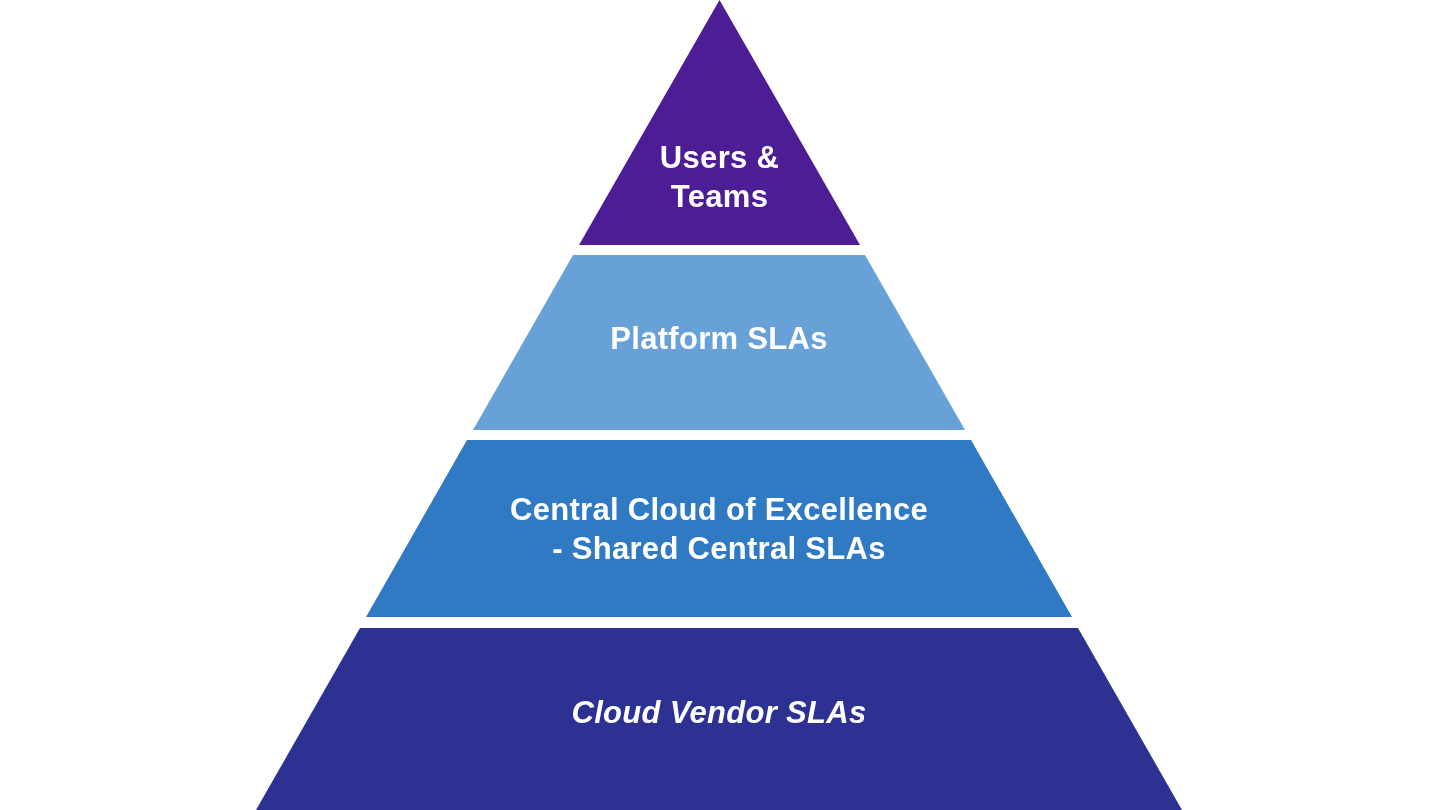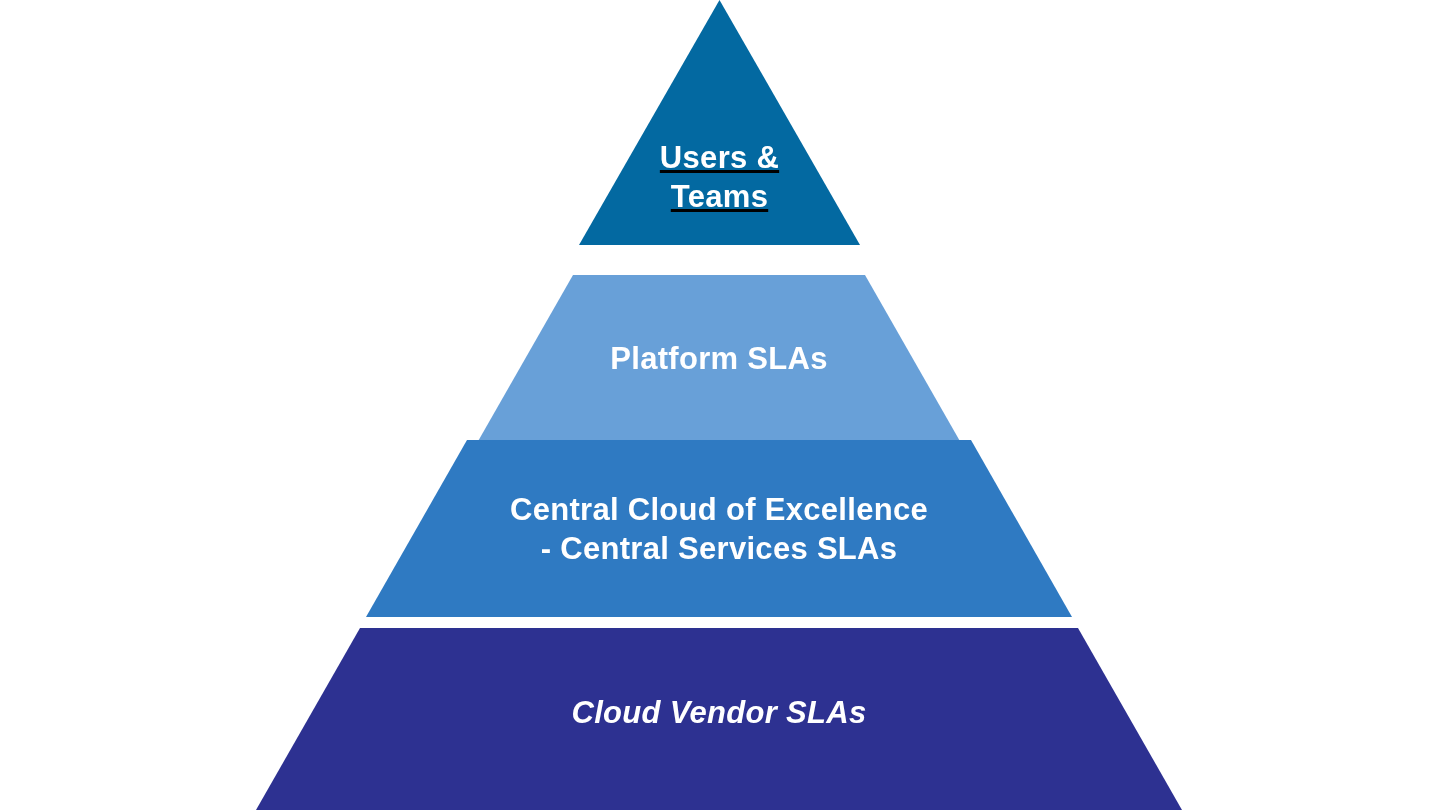--- a/index.html
+++ b/index.html
@@ -37,21 +37,20 @@
     width: 281px; height: 245px;
     clip-path: polygon(50% 0, 100% 100%, 0 100%);
     align-items: flex-start;
   }
   .layer-1 .label { padding-top: 138px; }
   
   .layer-2 {
     left: 473px; top: 255px;
     width: 492px; height: 175px;
     clip-path: polygon(100px 0, calc(100% - 100px) 0, 100% 100%, 0 100%);
-    margin-top: 20px;
   }
   .layer-2 .label { padding-bottom: 9px; }
   
   .layer-3 {
     left: 366px; top: 440px;
     width: 706px; height: 177px;
     clip-path: polygon(101px 0, calc(100% - 101px) 0, 100% 100%, 0 100%);
   }
   
   .layer-4 {
@@ -59,31 +58,31 @@
     width: 926px; height: 182px;
     clip-path: polygon(104px 0, calc(100% - 104px) 0, 100% 100%, 0 100%);
   }
   .layer-4 .label { padding-bottom: 14px; }
 </style>
 </head>
 <body>
 
 <div class="canvas">
 
-  <div class="layer layer-1" style="background-color: #0369a1; text-decoration: underline;">
+  <div class="layer layer-1" style="background-color: #4c1d95;">
     <div class="label">Users &amp;
 Teams</div>
   </div>
 
   <div class="layer layer-2" style="background-color: rgb(104, 160, 216);">
     <div class="label">Platform SLAs</div>
   </div>
 
   <div class="layer layer-3" style="background-color: rgb(47, 122, 194);">
     <div class="label">Central Cloud of Excellence
-- Central Services SLAs</div>
+- Shared Central SLAs</div>
   </div>
 
   <div class="layer layer-4" style="background-color: rgb(45, 49, 145); font-style: italic;">
     <div class="label">Cloud Vendor SLAs</div>
   </div>
 
 </div>
 
 </body></html>

